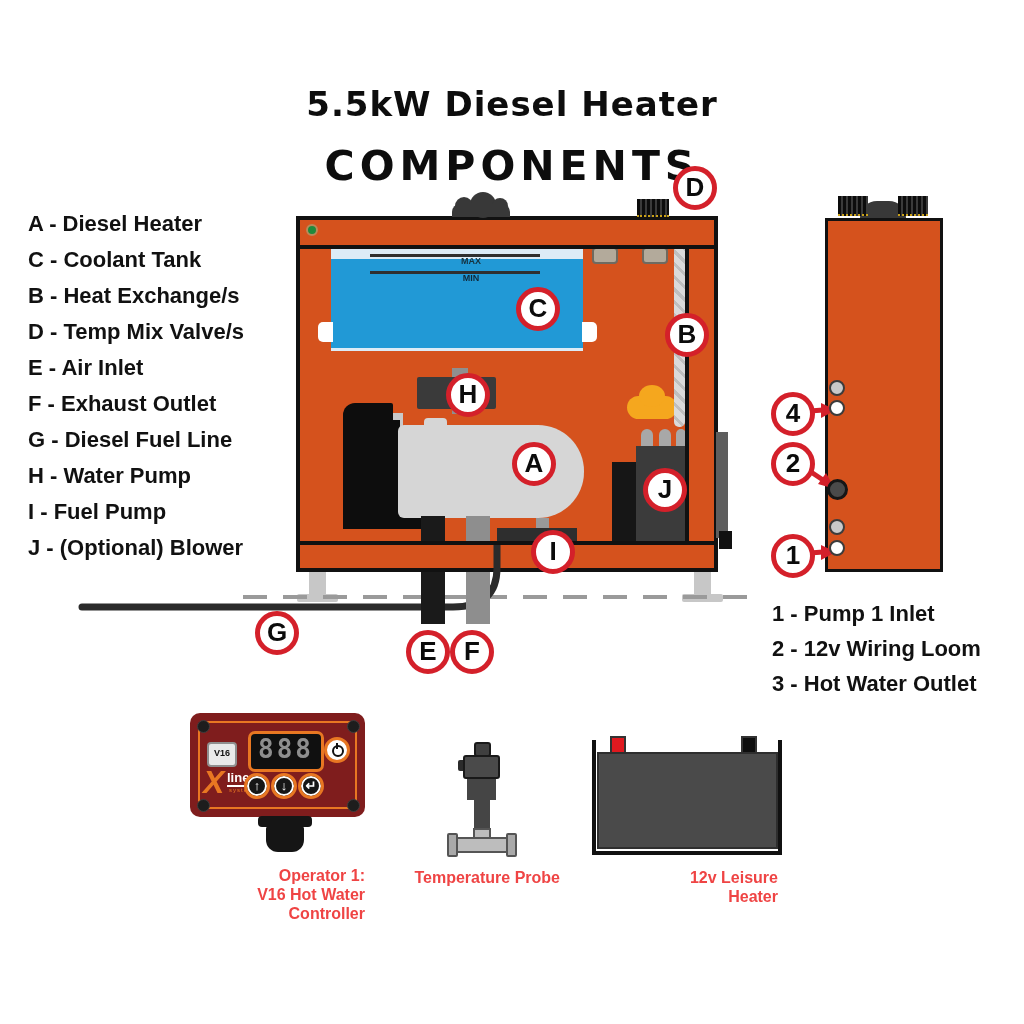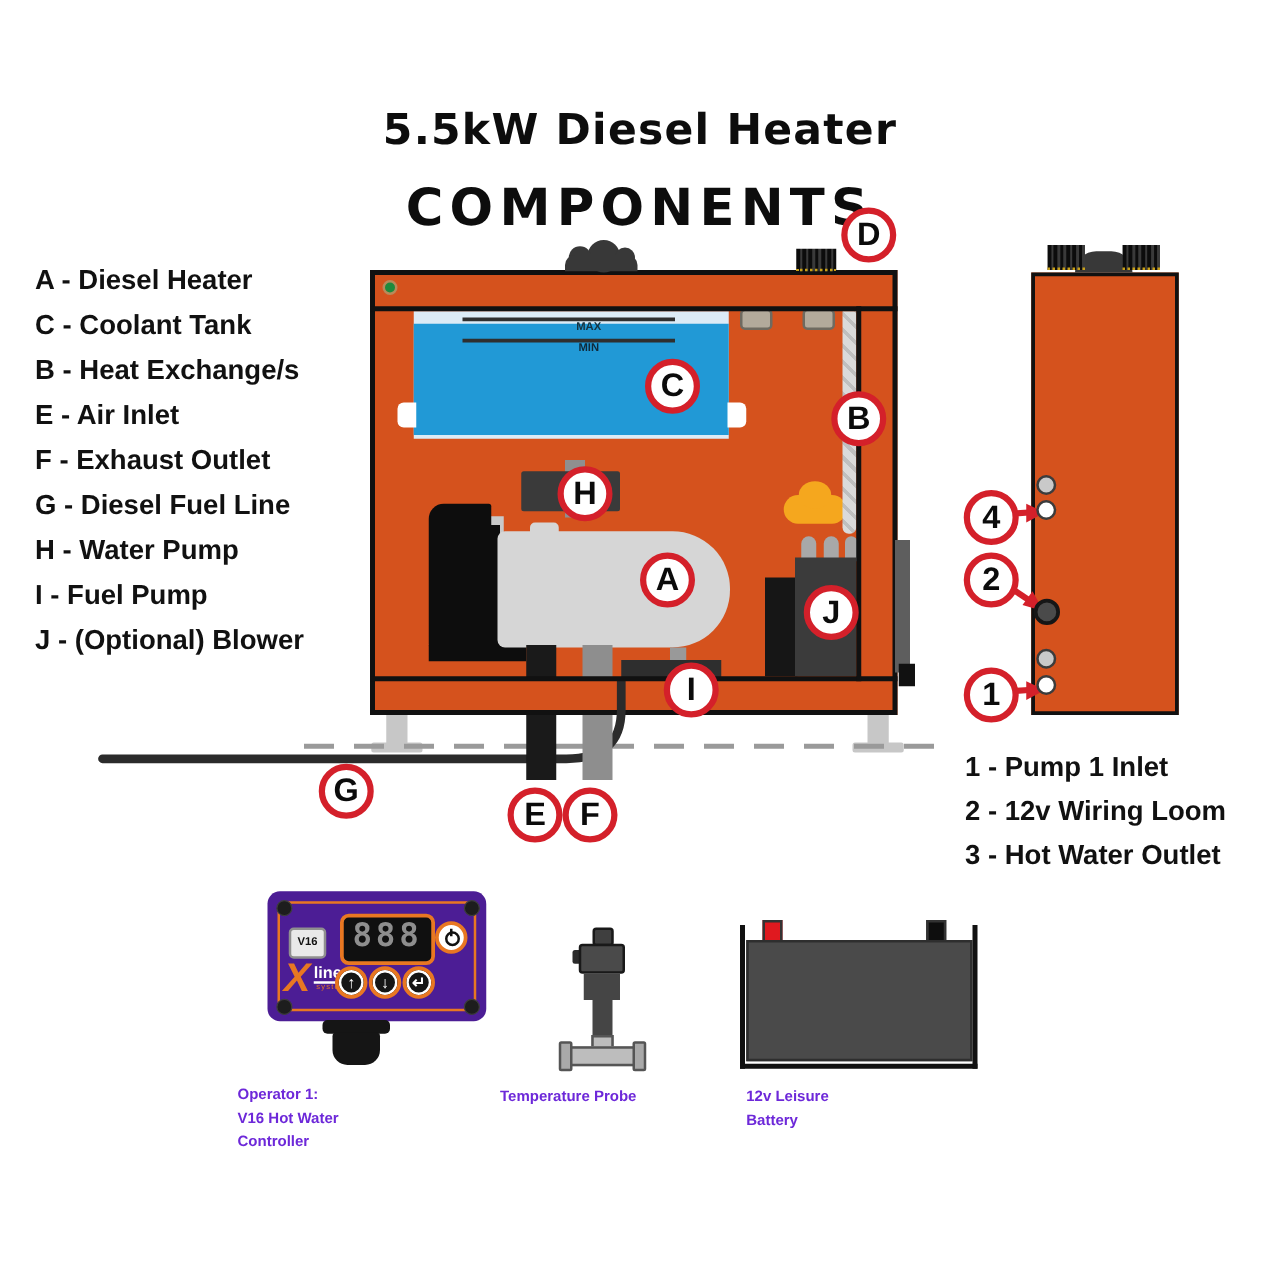--- a/index.html
+++ b/index.html
@@ -45,21 +45,21 @@
   .grey-shape{background:#A8A8A8;}
 
   
   .ground{height:4px;background:repeating-linear-gradient(90deg,#9a9a9a 0 24px,transparent 24px 40px);}
 
   
   .sidepanel{left:825px;top:218px;width:118px;height:354px;background:#D5521D;border:3px solid #111;}
   .port{border-radius:50%;z-index:6;}
 
   
-  .ctl{left:190px;top:713px;width:175px;height:104px;background:#4c1d95;border-radius:10px;margin-left:24px;}
+  .ctl{left:190px;top:713px;width:175px;height:104px;background:#7f1d1d;border-radius:10px;}
   .ctl-frame{position:absolute;left:8px;top:8px;right:8px;bottom:8px;border:2px solid #E87722;border-radius:8px;}
   .screw{position:absolute;width:11px;height:11px;border-radius:50%;background:#1d1d1d;border:1px solid #3d3d3d;}
   .badge{position:absolute;left:17px;top:29px;width:26px;height:21px;background:#E9E9E9;border:2px solid #8f8f8f;
          border-radius:4px;color:#111;font-size:9px;font-weight:bold;text-align:center;line-height:18px;}
   .seg-display{position:absolute;left:58px;top:18px;width:70px;height:35px;background:#101010;
                border:3px solid #E87722;border-radius:7px;color:#8E8E8E;text-align:center;
                font-family:"DejaVu Sans Mono",monospace;font-weight:bold;font-size:26px;line-height:30px;letter-spacing:3px;}
   .round-btn{position:absolute;width:20px;height:20px;border-radius:50%;border:3px solid #E87722;
              background:#161616;box-shadow:inset 0 0 0 2px #fff;color:#fff;text-align:center;
              font-size:13px;line-height:20px;font-weight:bold;}
@@ -67,39 +67,40 @@
   .pwr-icon{position:absolute;left:5px;top:5px;width:8px;height:8px;border:2px solid #111;border-radius:50%;}
   .pwr-icon:after{content:"";position:absolute;left:2px;top:-4px;width:2px;height:6px;background:#111;}
   .xlogo{position:absolute;left:13px;top:53px;width:60px;height:38px;}
   .xlogo .x{position:absolute;left:0;top:-2px;color:#E87722;font-size:32px;font-weight:bold;font-style:italic;}
   .xlogo .line{position:absolute;left:24px;top:4px;color:#fff;font-size:13px;font-weight:bold;
                border-bottom:2px solid #fff;}
   .xlogo .systems{position:absolute;left:26px;top:21px;color:#E87722;font-size:6px;letter-spacing:1px;}
   .gland{background:#151515;}
 
   
-  .caption{font-weight:bold;font-size:12px;line-height:19px;color:#6d28d9;text-align:left;}
+  .caption{font-weight:bold;font-size:16px;line-height:19px;color:#ef4444;text-align:right;}
 
   
   .tray{border-left:4px solid #111;border-right:4px solid #111;border-bottom:4px solid #111;}
 
   svg{position:absolute;overflow:visible;}
 </style>
 </head>
 <body>
 
 <div class="abs title">
   <div class="l1">5.5kW Diesel Heater</div>
   <div class="l2">COMPONENTS</div>
 </div>
 
 <div class="abs legend legend-left">
   <div>A - Diesel Heater</div>
   <div>C - Coolant Tank</div>
   <div>B - Heat Exchange/s</div>
+  <div>D - Temp Mix Valve/s</div>
   <div>E - Air Inlet</div>
   <div>F - Exhaust Outlet</div>
   <div>G - Diesel Fuel Line</div>
   <div>H - Water Pump</div>
   <div>I - Fuel Pump</div>
   <div>J - (Optional) Blower</div>
 </div>
 
 <div class="abs mainbox"></div>
 
@@ -254,14 +255,14 @@
 <div class="abs" style="left:447px;top:833px;width:11px;height:24px;background:#A9A9A9;border:2px solid #555;border-radius:2px;"></div>
 <div class="abs" style="left:506px;top:833px;width:11px;height:24px;background:#A9A9A9;border:2px solid #555;border-radius:2px;"></div>
 <div class="abs caption" style="left:400px;top:868px;width:160px;">Temperature Probe</div>
 
 <div class="abs" style="left:610px;top:736px;width:16px;height:18px;background:#E0191F;border:2px solid #333;"></div>
 <div class="abs" style="left:741px;top:736px;width:16px;height:18px;background:#0e0e0e;border:2px solid #333;"></div>
 <div class="abs tray" style="left:592px;top:740px;width:190px;height:115px;"></div>
 <div class="abs" style="left:597px;top:752px;width:181px;height:97px;background:#4A4A4A;border:2px solid #2e2e2e;"></div>
 <div class="abs caption" style="left:597px;top:868px;width:181px;">
   <div>12v Leisure</div>
-  <div>Battery</div>
+  <div>Heater</div>
 </div>
 
 </body></html>

